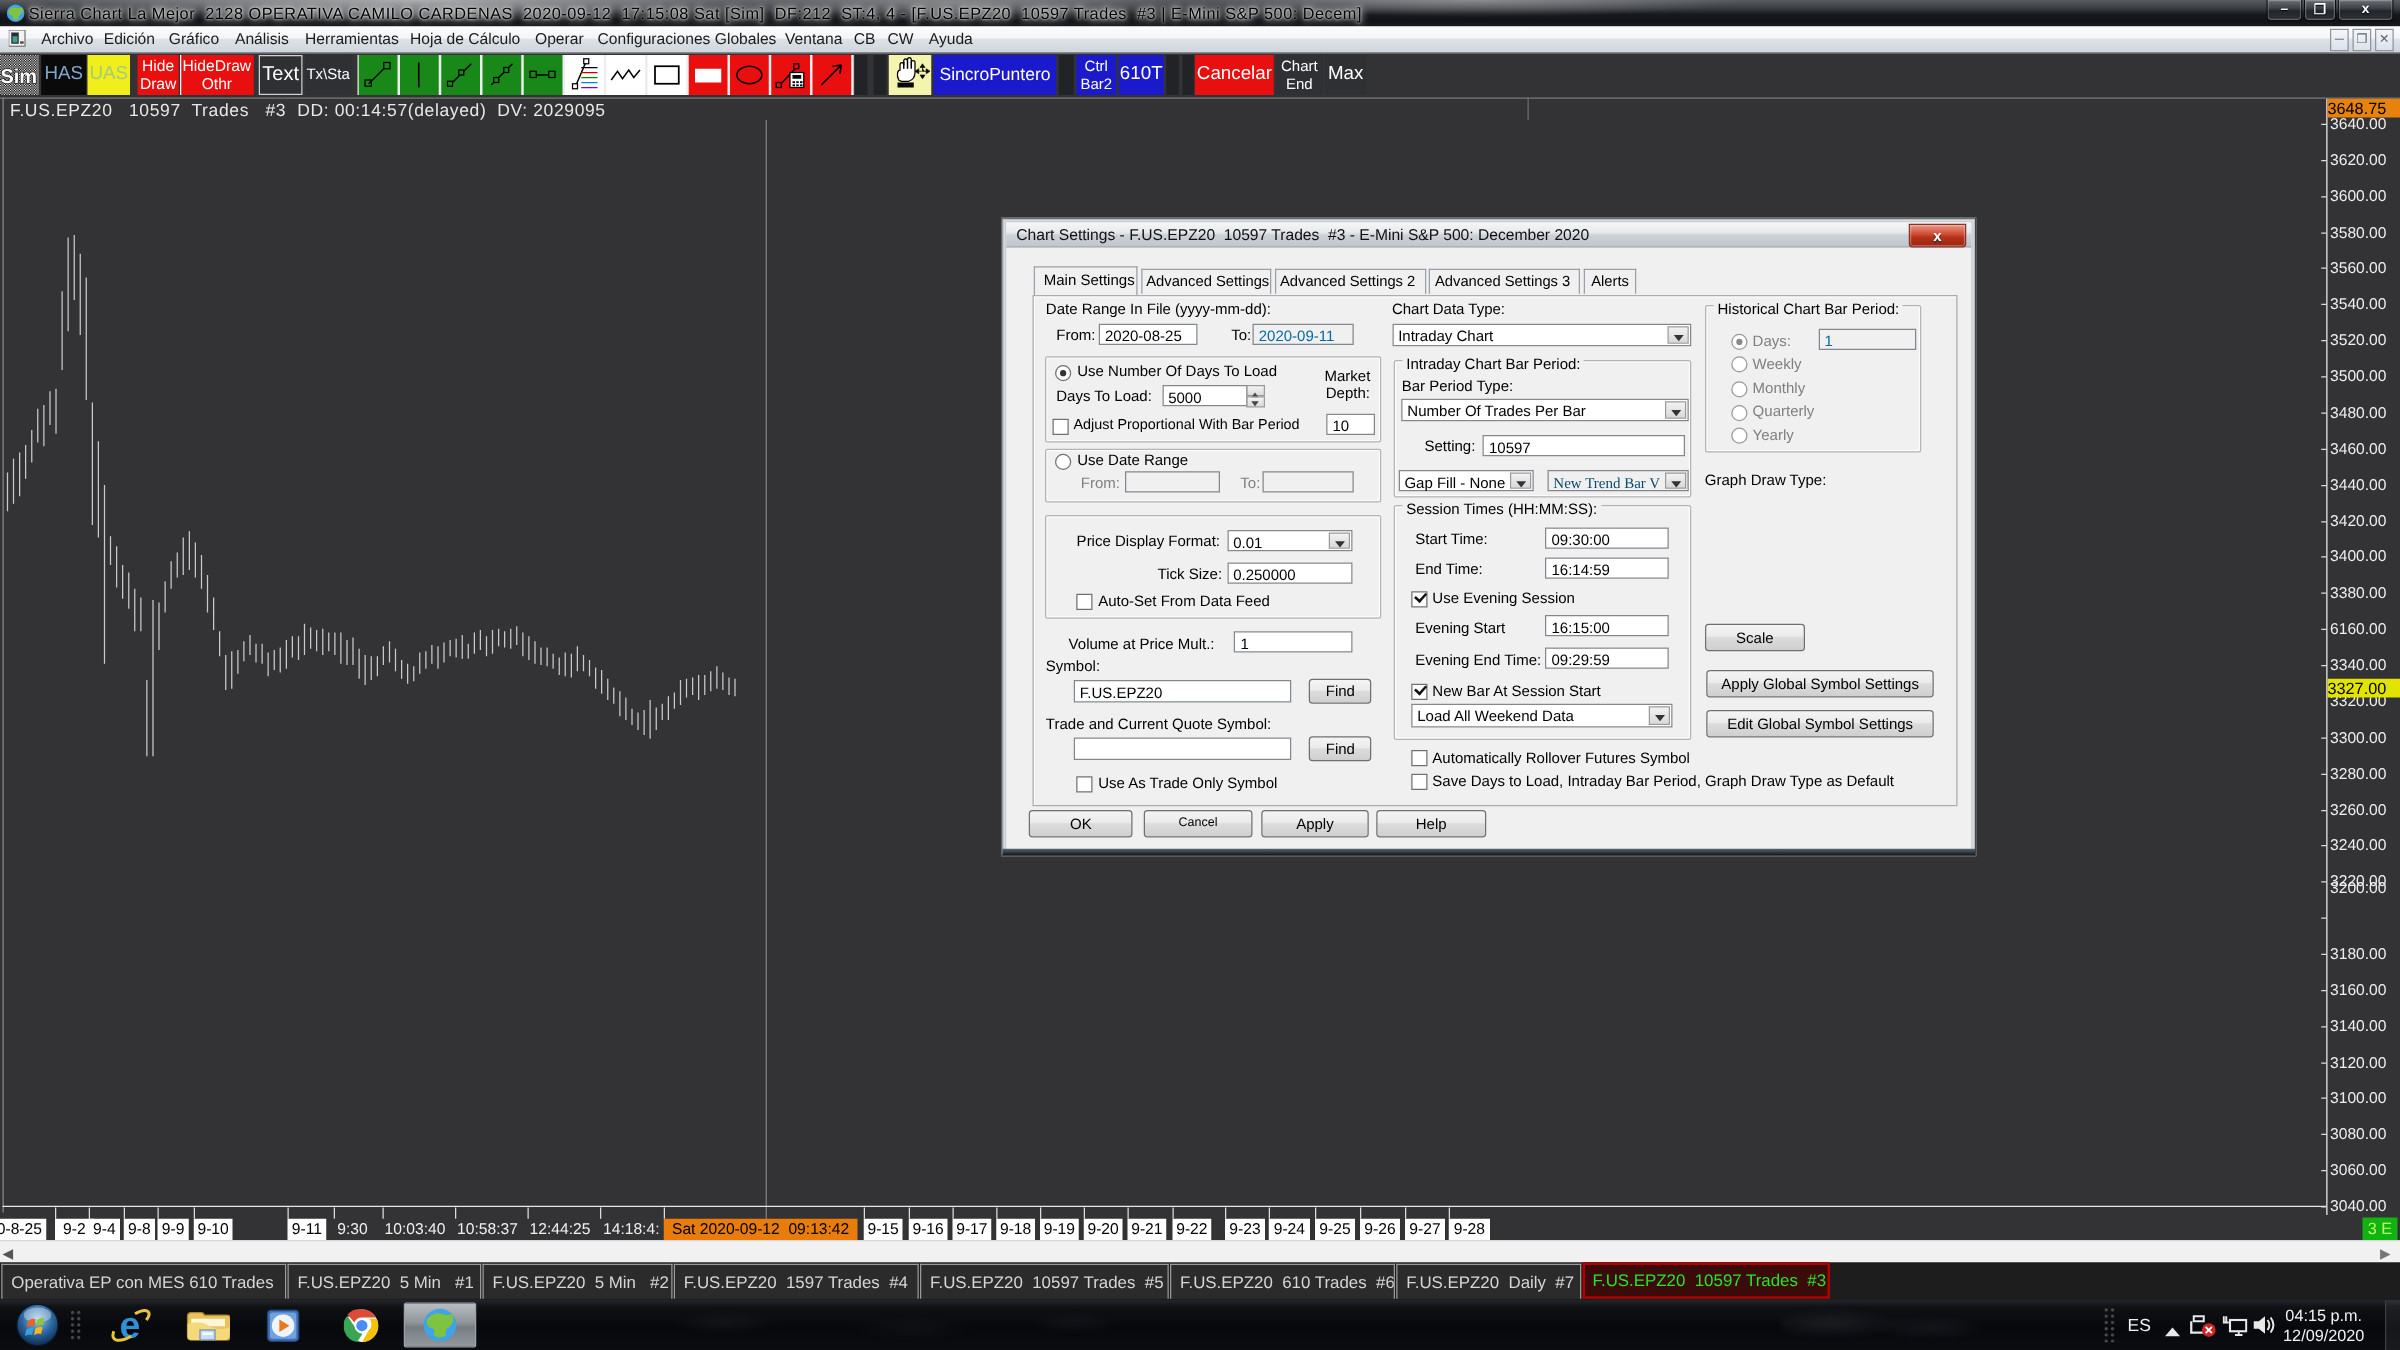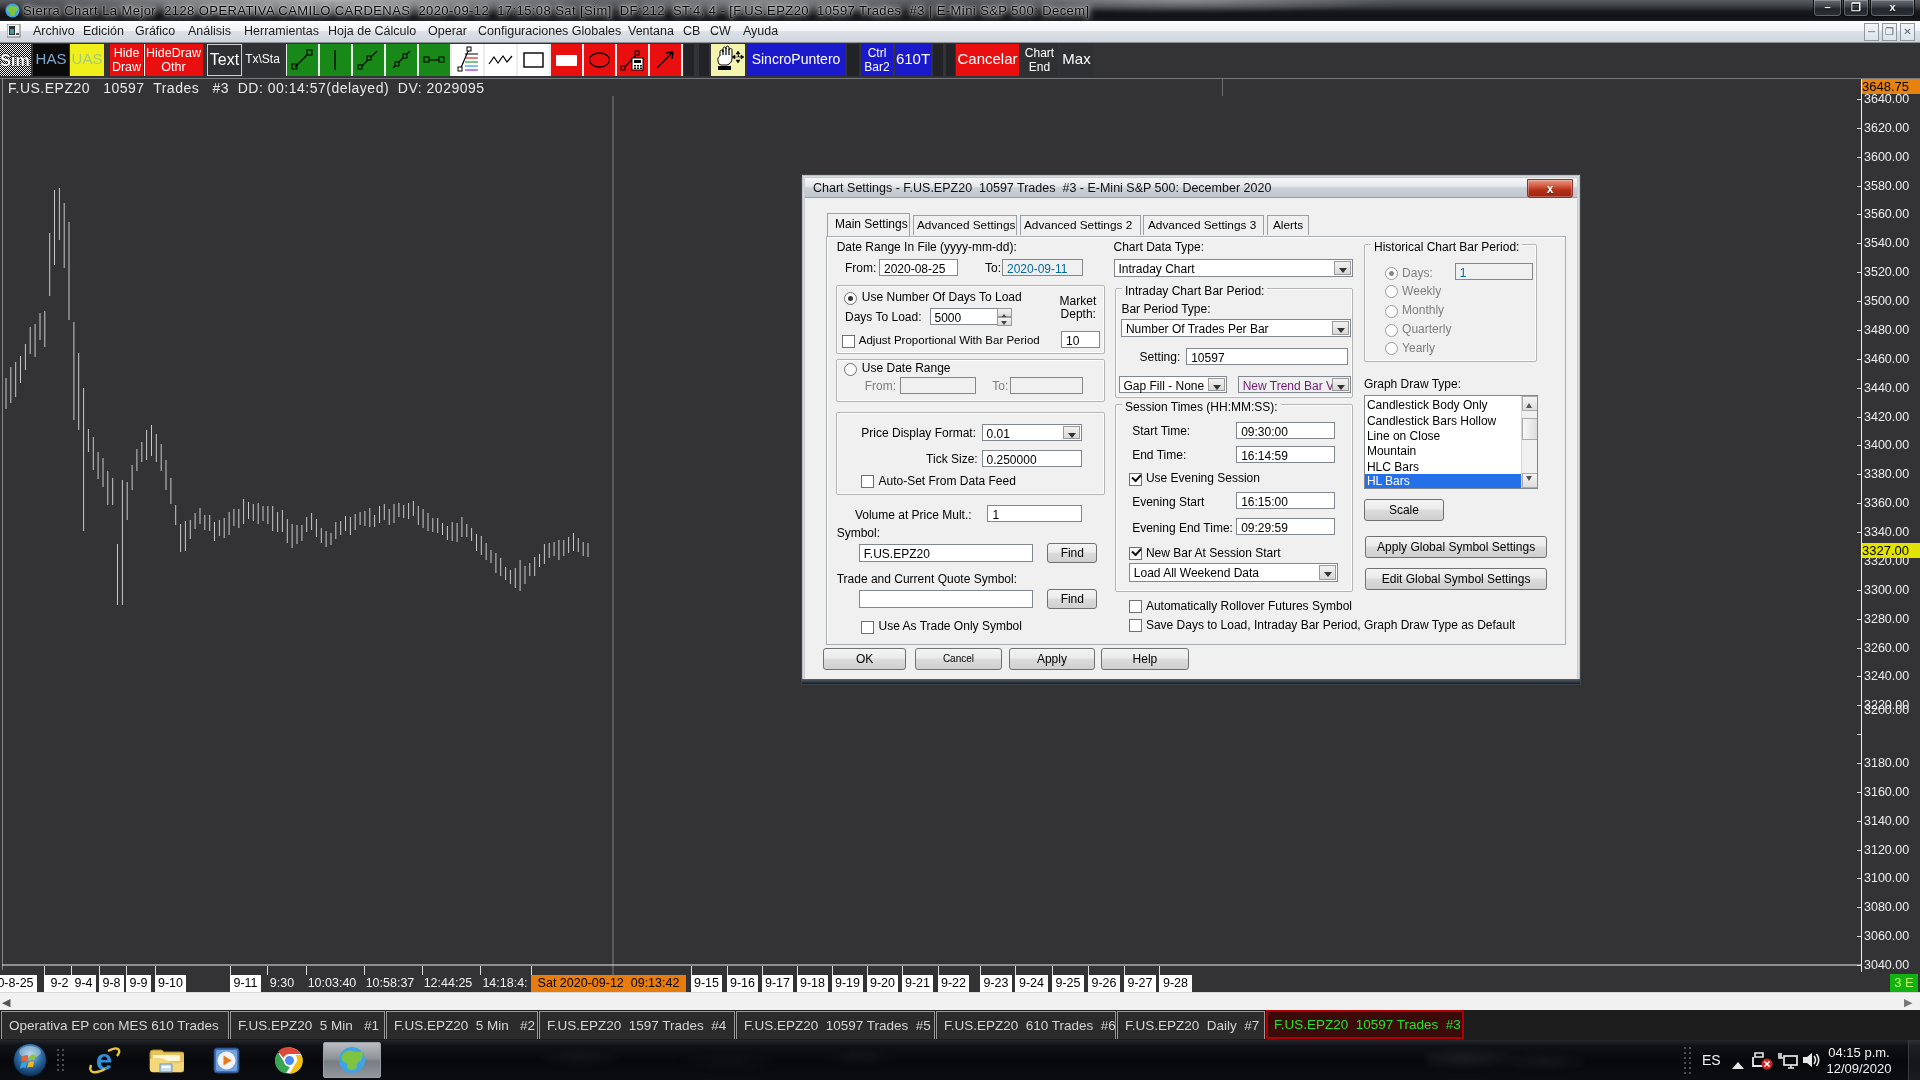--- a/index.html
+++ b/index.html
@@ -73,21 +73,21 @@
 .cbox{position:absolute;width:13px;height:13px;background:#fff;border:1px solid #707070;}
 .cbox.chk::after{content:"";position:absolute;left:2px;top:0px;width:7px;height:4px;border-left:2px solid #111;border-bottom:2px solid #111;transform:rotate(-48deg);}
 .rad{position:absolute;width:13px;height:13px;background:#fff;border:1px solid #707070;border-radius:50%;}
 .rad.sel::after{content:"";position:absolute;left:3px;top:3px;width:5px;height:5px;border-radius:50%;background:#333;}
 .rad.dis{border-color:#9a9a9a;}
 .rad.dis::after{background:#8a8a8a;}
 .combo{position:absolute;background:#fff;border:1px solid #828790;font-size:12px;}
 .combo .tx{position:absolute;left:4px;top:2px;white-space:pre;}
 .combo .ar{position:absolute;right:1px;top:1px;bottom:1px;width:17px;background:linear-gradient(180deg,#f2f2f2,#d8d8d8);border:1px solid #9a9a9a;}
 .combo .ar::after{content:"";position:absolute;left:4px;top:6px;border:4px solid transparent;border-top:5px solid #333;}
-.combo.dis{background:#f0f0f0;color:#701a75;}
+.combo.dis{background:#f0f0f0;color:#0c4a6e;font-family:Liberation Serif, serif;}
 .spin{position:absolute;width:15px;height:9px;background:linear-gradient(180deg,#f4f4f4,#d9d9d9);border:1px solid #9a9a9a;}
 .spin::after{content:"";position:absolute;left:3px;}
 .spin.up::after{top:2px;border:3.5px solid transparent;border-bottom:4px solid #444;}
 .spin.dn::after{top:3px;border:3.5px solid transparent;border-top:4px solid #444;}
 </style></head><body>
 <div id="root">
 
 <div id="titlebar" class="abs">
       <div class="glow"></div>
 <svg class="abs" style="left:5px;top:3px" width="15" height="15">
@@ -273,21 +273,21 @@
 <div class="plab" style="top:352px;">3460.00</div>
 <div class="ptick" style="top:359px;"></div>
 <div class="plab" style="top:381px;">3440.00</div>
 <div class="ptick" style="top:388px;"></div>
 <div class="plab" style="top:410px;">3420.00</div>
 <div class="ptick" style="top:417px;"></div>
 <div class="plab" style="top:438px;">3400.00</div>
 <div class="ptick" style="top:445px;"></div>
 <div class="plab" style="top:467px;">3380.00</div>
 <div class="ptick" style="top:474px;"></div>
-<div class="plab" style="top:496px;">3360.00</div>
+<div class="plab" style="top:496px;">6160.00</div>
 <div class="ptick" style="top:503px;"></div>
 <div class="plab" style="top:525px;">3340.00</div>
 <div class="ptick" style="top:532px;"></div>
 <div class="plab" style="top:554px;">3320.00</div>
 <div class="plab" style="top:583px;">3300.00</div>
 <div class="ptick" style="top:590px;"></div>
 <div class="plab" style="top:612px;">3280.00</div>
 <div class="ptick" style="top:619px;"></div>
 <div class="plab" style="top:641px;">3260.00</div>
 <div class="ptick" style="top:648px;"></div>
@@ -569,35 +569,20 @@
 <div class="ebox dis" style="left:652.7px;top:88.3px;width:78px;height:17px;">1</div>
 <div class="rad dis" style="left:583px;top:110.4px;"></div>
 <div class="dl gray" style="left:600.1px;top:108.8px;">Weekly</div>
 <div class="rad dis" style="left:583px;top:129.5px;"></div>
 <div class="dl gray" style="left:600.1px;top:127.9px;">Monthly</div>
 <div class="rad dis" style="left:583px;top:148.6px;"></div>
 <div class="dl gray" style="left:600.1px;top:147px;">Quarterly</div>
 <div class="rad dis" style="left:583px;top:167.3px;"></div>
 <div class="dl gray" style="left:600.1px;top:165.7px;">Yearly</div>
 <div class="dl " style="left:561.9px;top:202px;">Graph Draw Type:</div>
-<div class="abs" style="left:561.9px;top:220.3px;width:174.1px;height:93.7px;background:#fff;border:1px solid #828790;overflow:hidden;">
-<div style="position:absolute;left:2px;top:2px;font-size:12px;white-space:pre;">Candlestick Body Only</div>
-<div style="position:absolute;left:2px;top:18px;font-size:12px;white-space:pre;">Candlestick Bars Hollow</div>
-<div style="position:absolute;left:2px;top:33px;font-size:12px;white-space:pre;">Line on Close</div>
-<div style="position:absolute;left:2px;top:48px;font-size:12px;white-space:pre;">Mountain</div>
-<div style="position:absolute;left:2px;top:64px;font-size:12px;white-space:pre;">HLC Bars</div>
-<div style="position:absolute;left:0;top:78px;width:156px;height:15px;background:#2470ea;color:#fff;font-size:12px;padding-left:2px;white-space:pre;">HL Bars</div>
-<div style="position:absolute;right:0;top:0;width:16px;height:100%;background:#f0f0f0;border-left:1px solid #d5d5d5;">
-          <div style="position:absolute;top:0;left:0;width:16px;height:15px;background:linear-gradient(180deg,#f4f4f4,#ddd);border:1px solid #aaa;"></div>
-          <div style="position:absolute;top:4px;left:4.5px;width:0;height:0;border:3.5px solid transparent;border-bottom:5px solid #555;"></div>
-          <div style="position:absolute;top:22px;left:0;width:16px;height:22px;background:linear-gradient(90deg,#f8f8f8,#ddd);border:1px solid #aaa;"></div>
-          <div style="position:absolute;bottom:0;left:0;width:16px;height:15px;background:linear-gradient(180deg,#f4f4f4,#ddd);border:1px solid #aaa;"></div>
-          <div style="position:absolute;bottom:4px;left:4.5px;width:0;height:0;border:3.5px solid transparent;border-top:5px solid #555;"></div>
-        </div>
-</div>
 <div class="wbtn" style="left:561.9px;top:323.9px;width:80px;height:22px;line-height:20px;font-size:12px;">Scale</div>
 <div class="wbtn" style="left:563.3px;top:361.2px;width:181.6px;height:22px;line-height:20px;font-size:12px;">Apply Global Symbol Settings</div>
 <div class="wbtn" style="left:563.3px;top:393.1px;width:181.6px;height:22px;line-height:20px;font-size:12px;">Edit Global Symbol Settings</div>
 <div class="wbtn" style="left:21px;top:472.5px;width:83.4px;height:22px;line-height:20px;font-size:12px;">OK</div>
 <div class="wbtn" style="left:112.8px;top:472.5px;width:87.3px;height:22px;line-height:20px;font-size:10px;">Cancel</div>
 <div class="wbtn" style="left:206.5px;top:472.5px;width:86.9px;height:22px;line-height:20px;font-size:12px;">Apply</div>
 <div class="wbtn" style="left:299.3px;top:472.5px;width:87.3px;height:22px;line-height:20px;font-size:12px;">Help</div>
 <div style="position:absolute;left:0;bottom:0;width:100%;height:5px;background:linear-gradient(180deg,#59636e,#2a323c 70%,#12171d);"></div>
 </div>
 </div>

